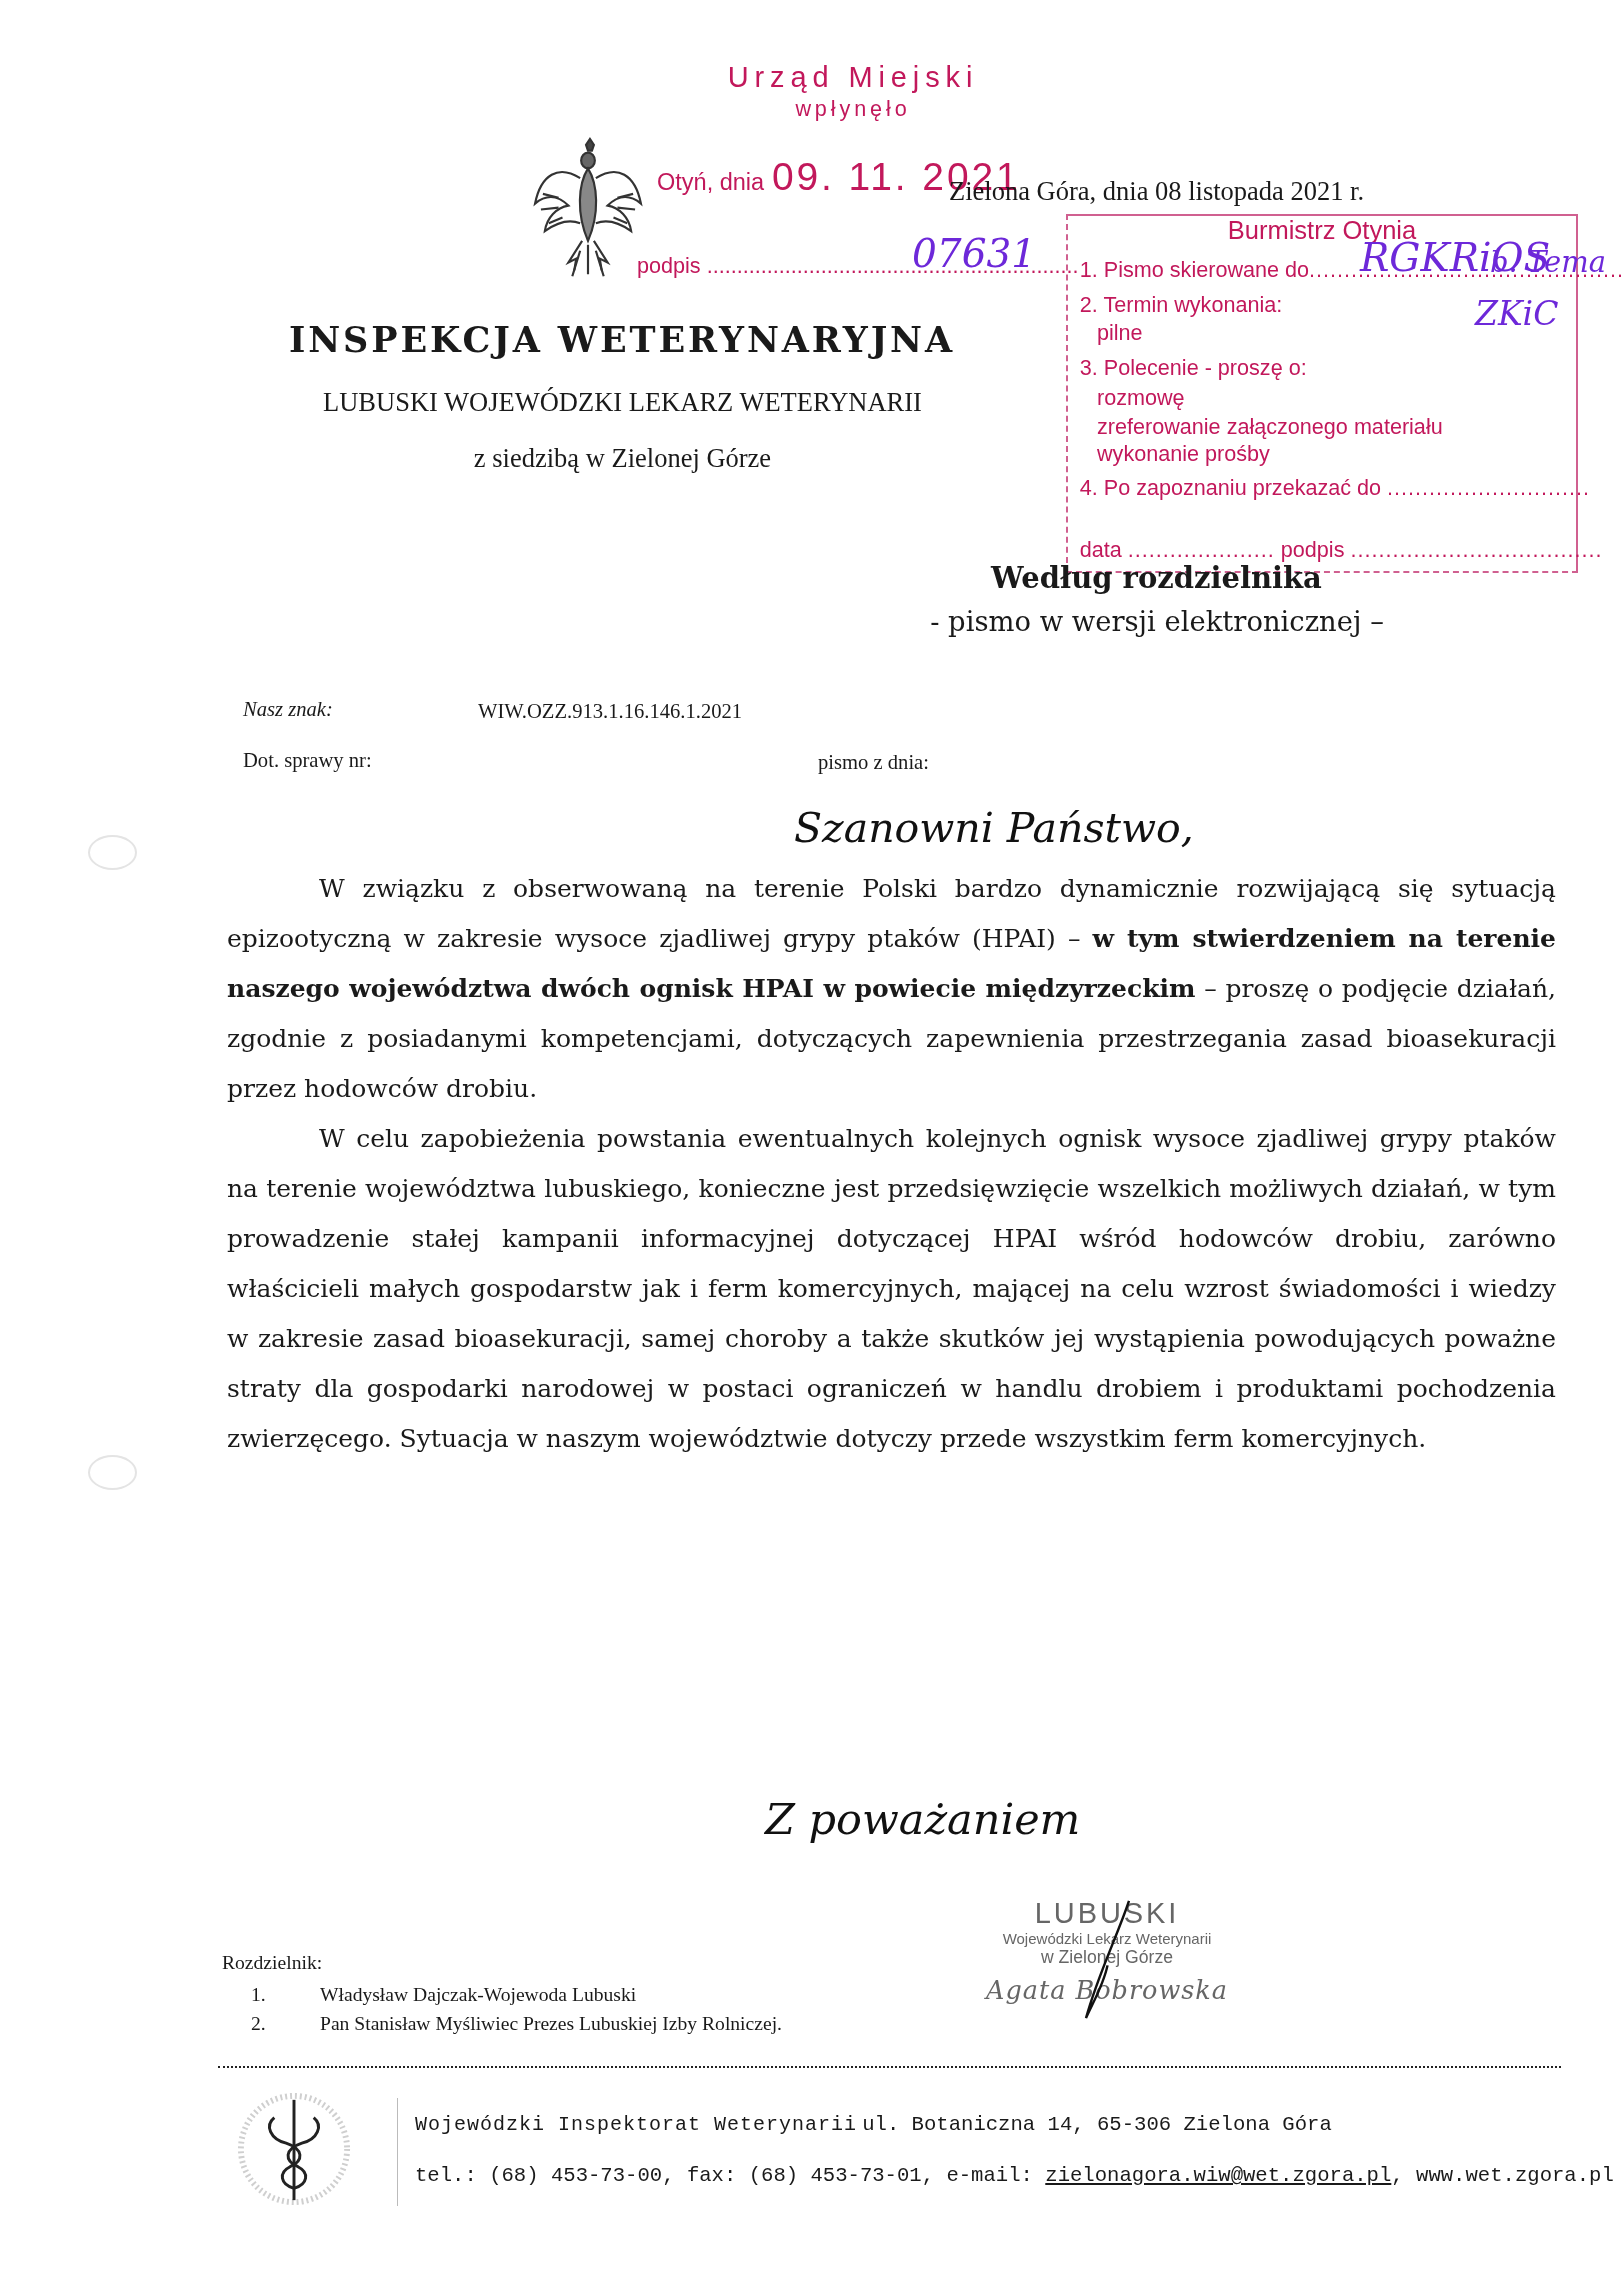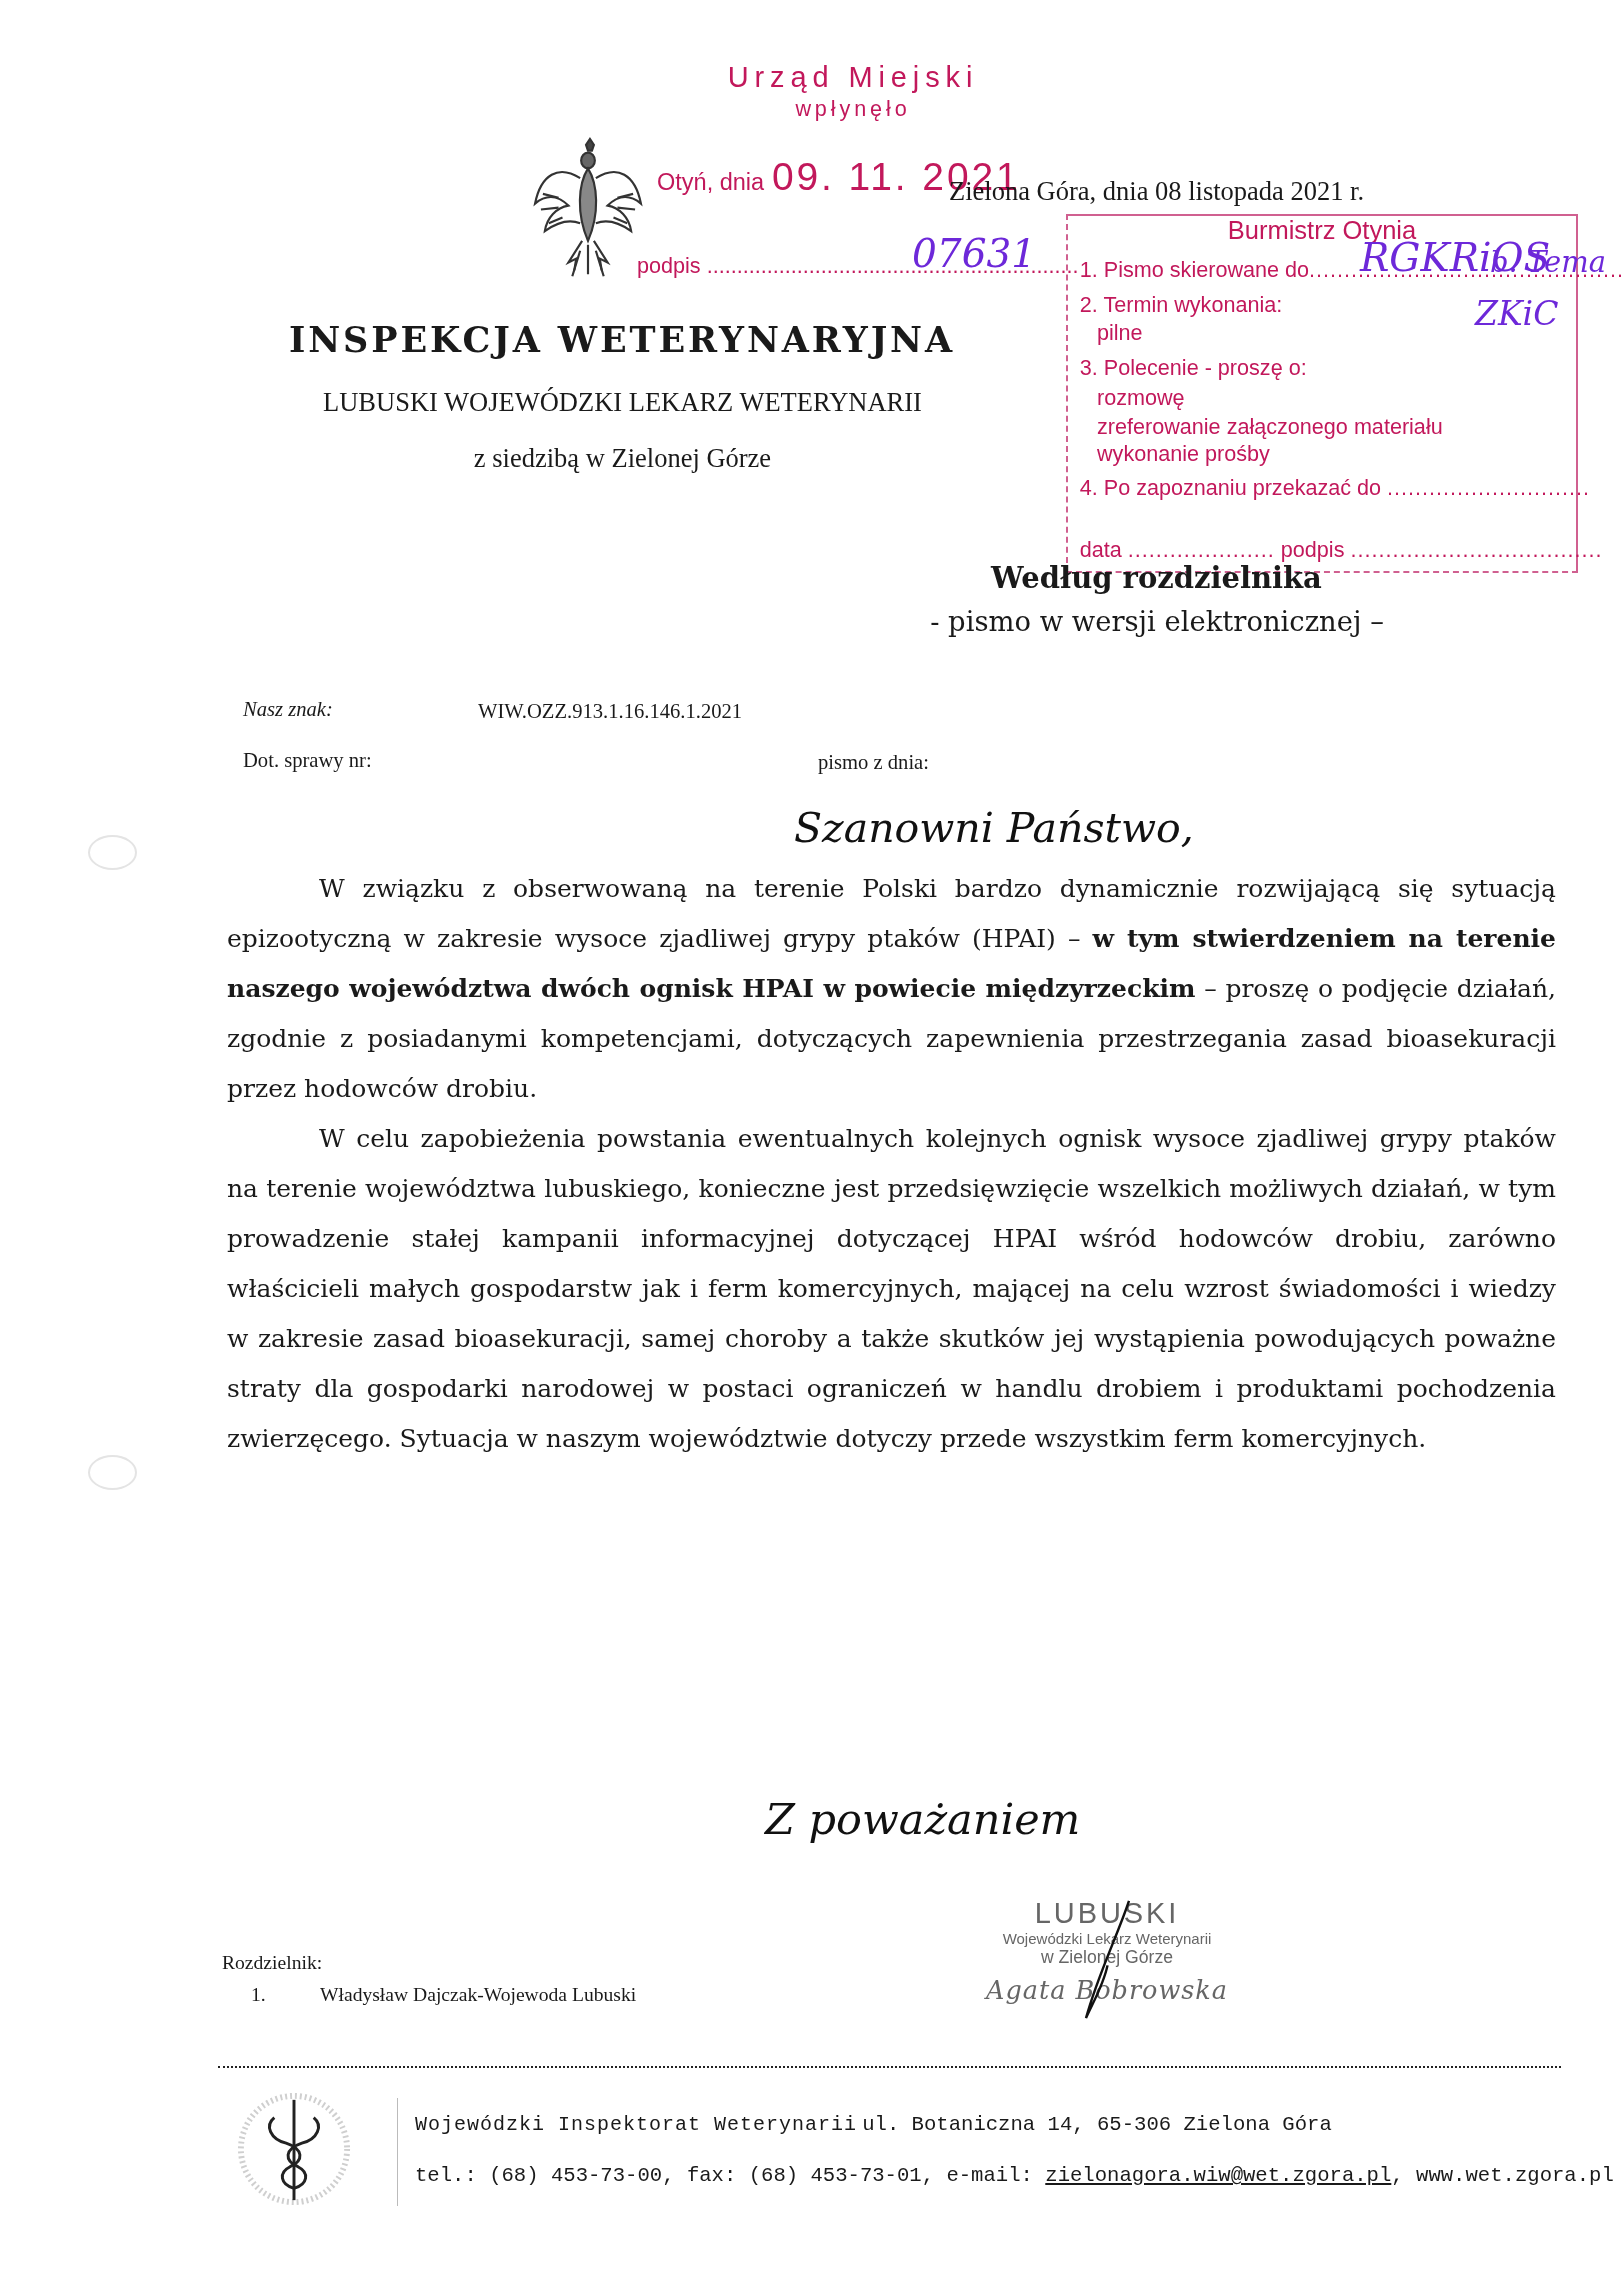--- a/index.html
+++ b/index.html
@@ -154,20 +154,21 @@
   <div class="l3">w Zielonej Górze</div>
   <div class="l4">Agata Bobrowska</div>
 </div>
 <svg class="abs" style="left:1078px;top:1897px;width:59px;height:127px;" viewBox="0 0 60 130">
   <path d="M52 4 C40 40 20 80 8 124 C14 110 26 90 30 70" fill="none" stroke="#111" stroke-width="2.5"></path>
 </svg>
 
 <div class="abs" id="rozdz-label">Rozdzielnik:</div>
 <ul class="abs" id="rozdz-list">
   <li><span class="num">1.</span><span>Władysław Dajczak-Wojewoda Lubuski</span></li>
+  <li><span class="num">2.</span><span>Pan Stanisław Myśliwiec Prezes Lubuskiej Izby Rolniczej.</span></li>
 </ul>
 
 <div class="abs" id="footer-rule"></div>
 <svg class="abs" id="footer-logo" viewBox="0 0 120 120">
   <circle cx="60" cy="60" r="54" fill="none" stroke="#cfcfcf" stroke-width="6" stroke-dasharray="2 3"></circle>
   <line x1="60" y1="10" x2="60" y2="112" stroke="#222" stroke-width="3"></line>
   <path d="M40 28 C30 36 36 50 52 54 C70 60 70 72 56 78 C44 84 46 96 60 100 M80 28 C90 36 84 50 68 54 C50 60 50 72 64 78 C76 84 74 96 60 100" fill="none" stroke="#222" stroke-width="3"></path>
 </svg>
 <div class="abs" id="footer-sep"></div>
 <div class="abs" id="footer-l1">

